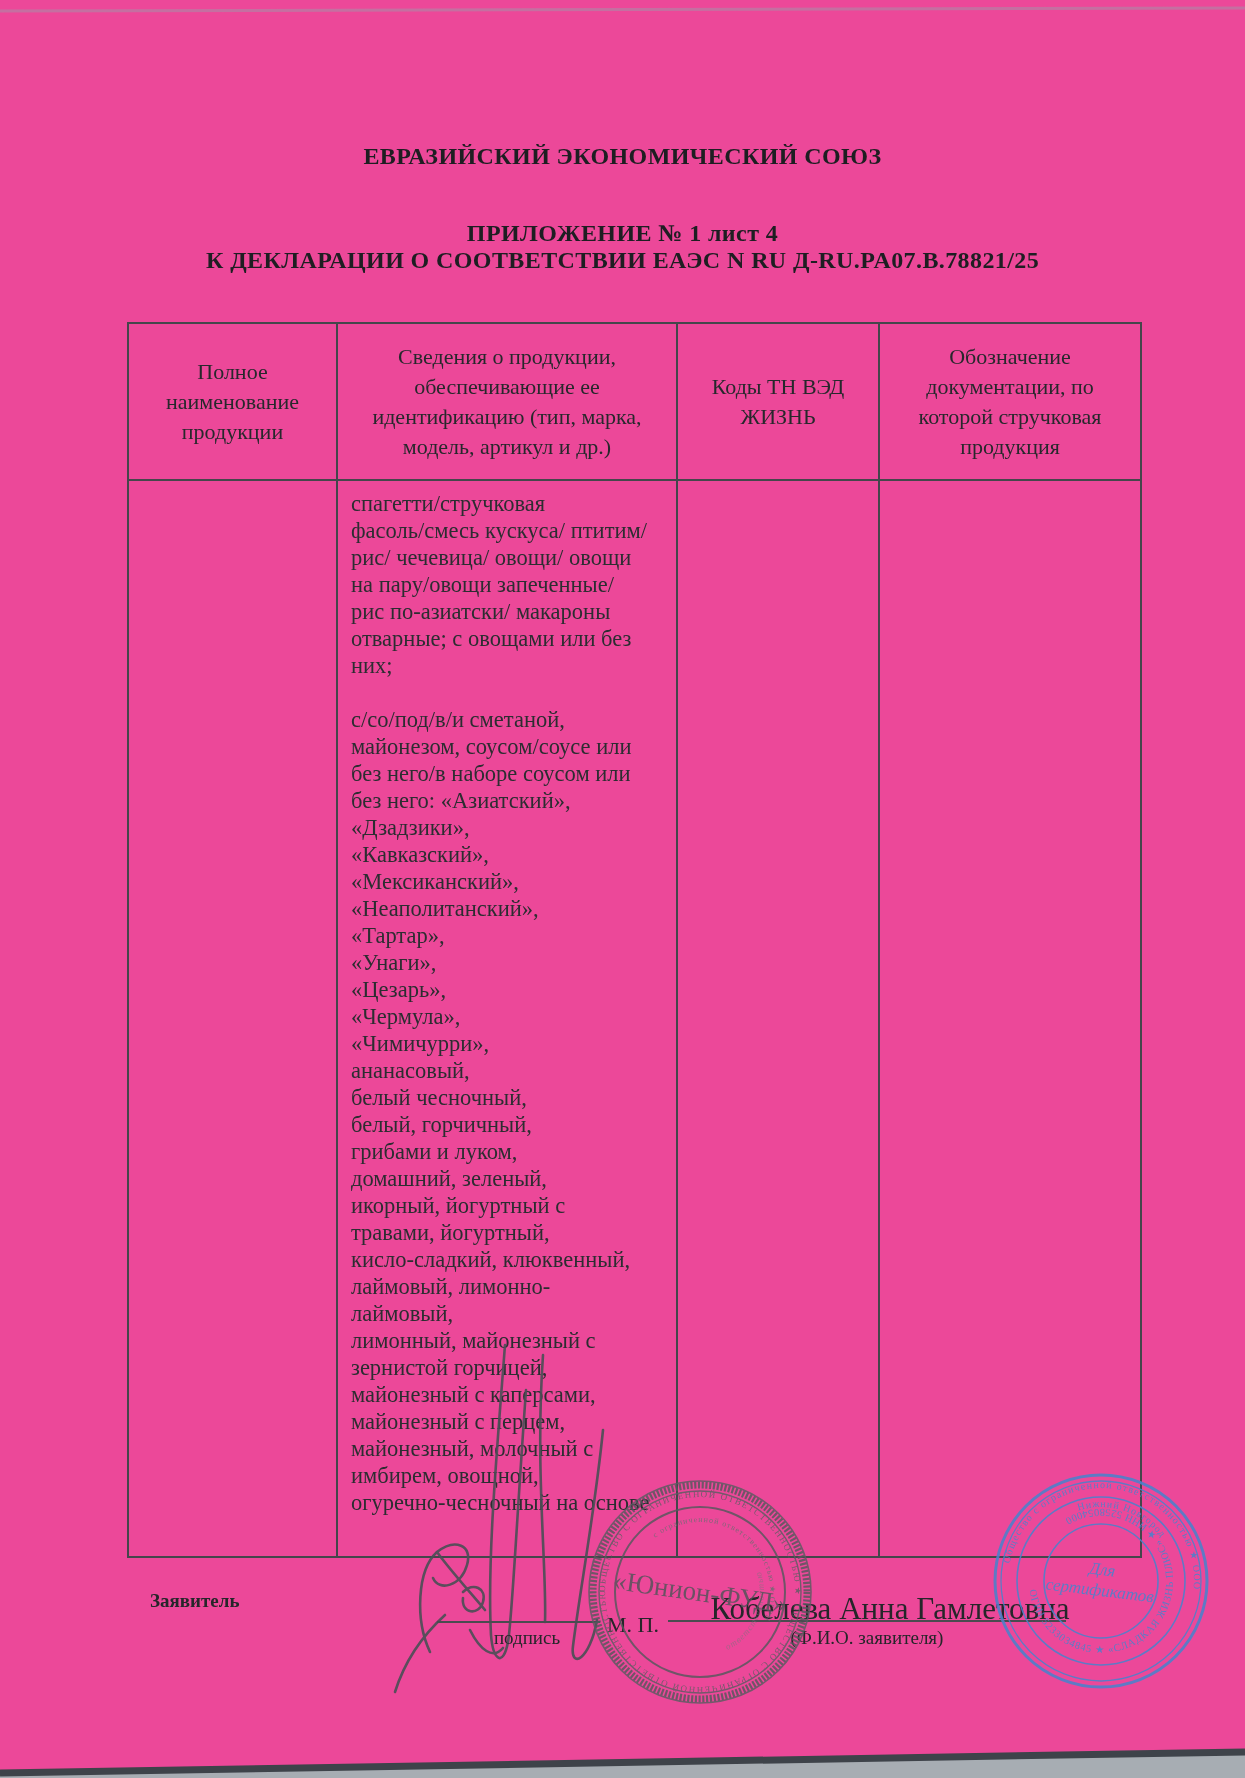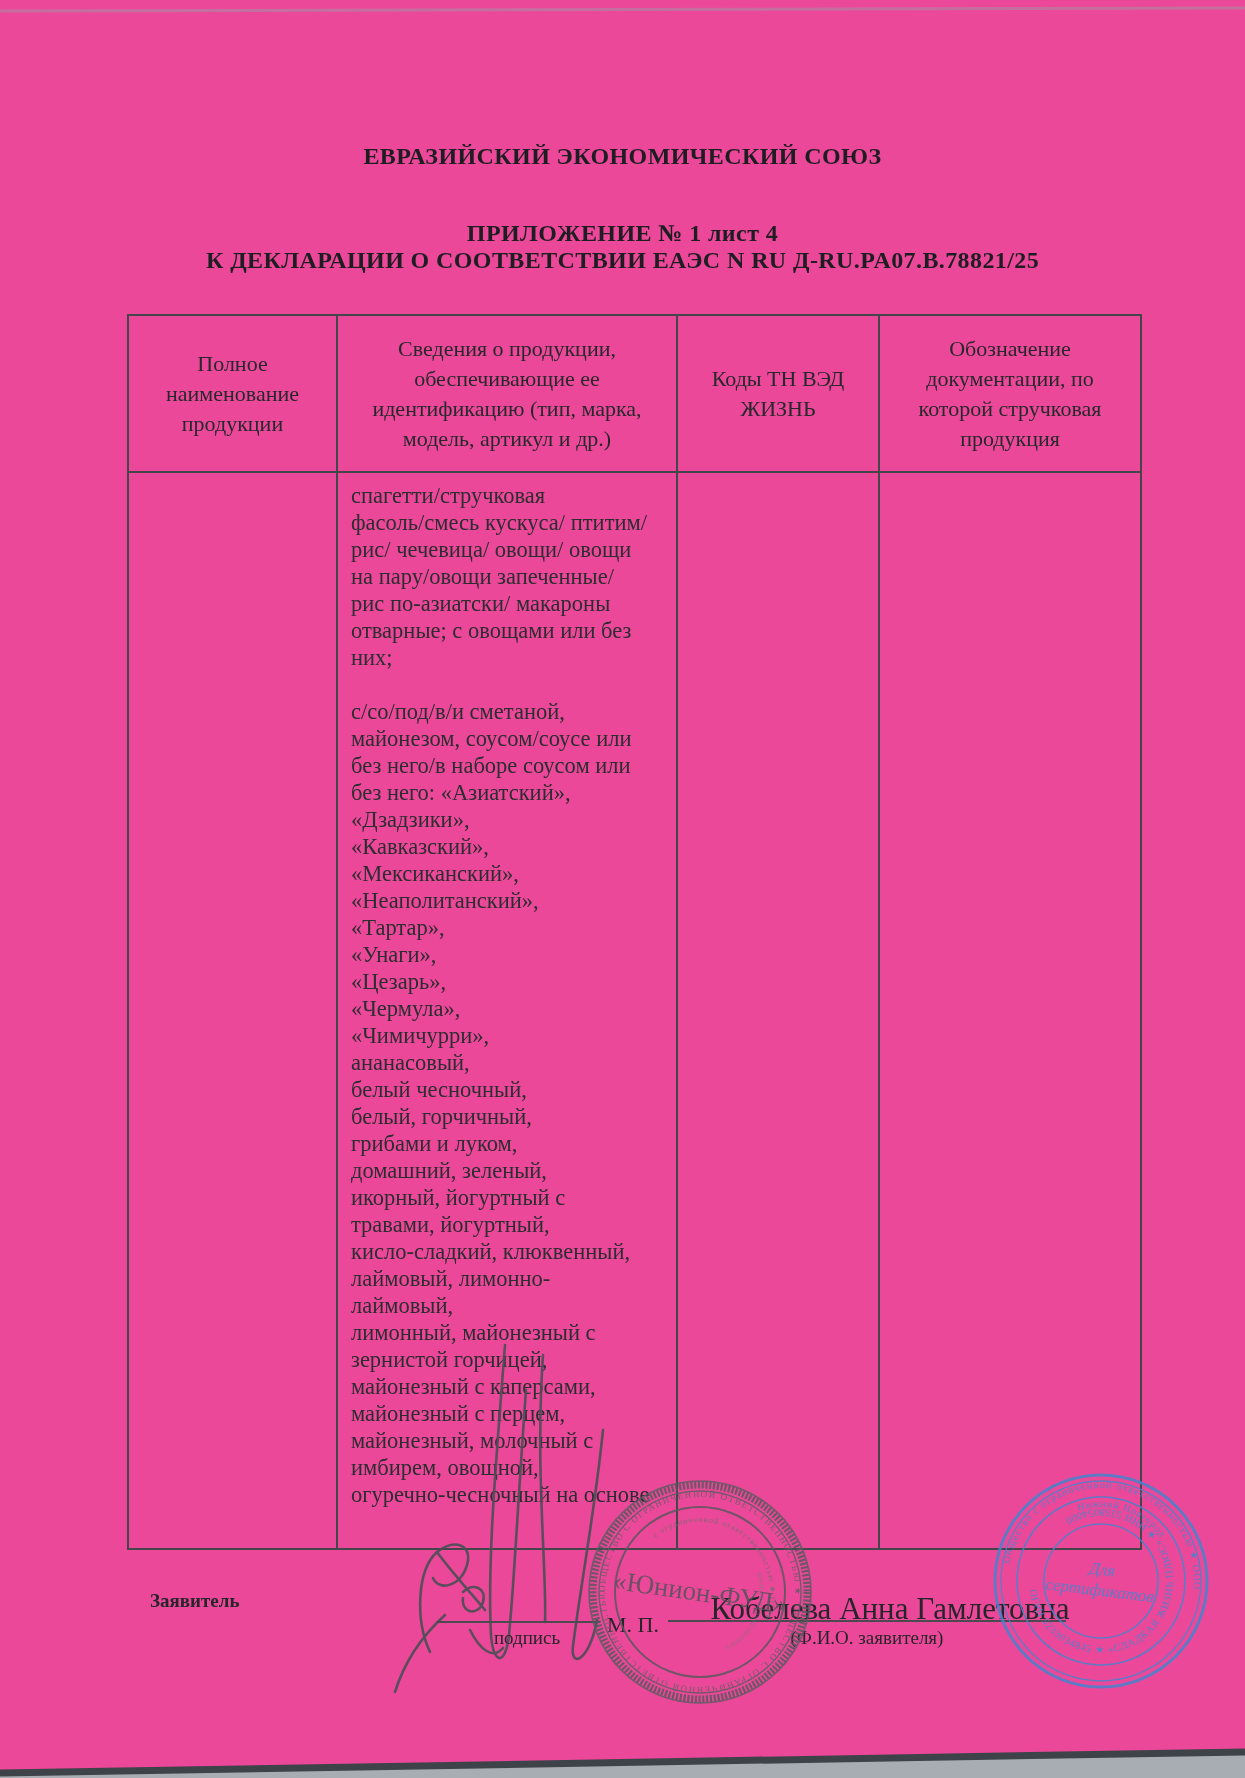--- a/index.html
+++ b/index.html
@@ -7,21 +7,21 @@
     position:relative;width:1245px;height:1778px;margin:0 auto;
     background:#ec4899;overflow:hidden;
     font-family:"Liberation Serif","DejaVu Serif",serif;
     color:#26262a;
   }
   .title{
     position:absolute;left:0;width:1245px;text-align:center;
     font-weight:bold;font-size:24px;letter-spacing:.4px;color:#1e1e22;
   }
   .doc-table{
-    position:absolute;left:127px;top:314px;
+    position:absolute;left:127px;top:322px;
     border-collapse:collapse;table-layout:fixed;
   }
   .doc-table td,.doc-table th{
     border:2px solid #45464b;font-weight:normal;
     font-size:22px;color:#27282c;
   }
   .doc-table th{
     height:147px;text-align:center;vertical-align:middle;
     line-height:30px;padding:4px 10px;
   }

